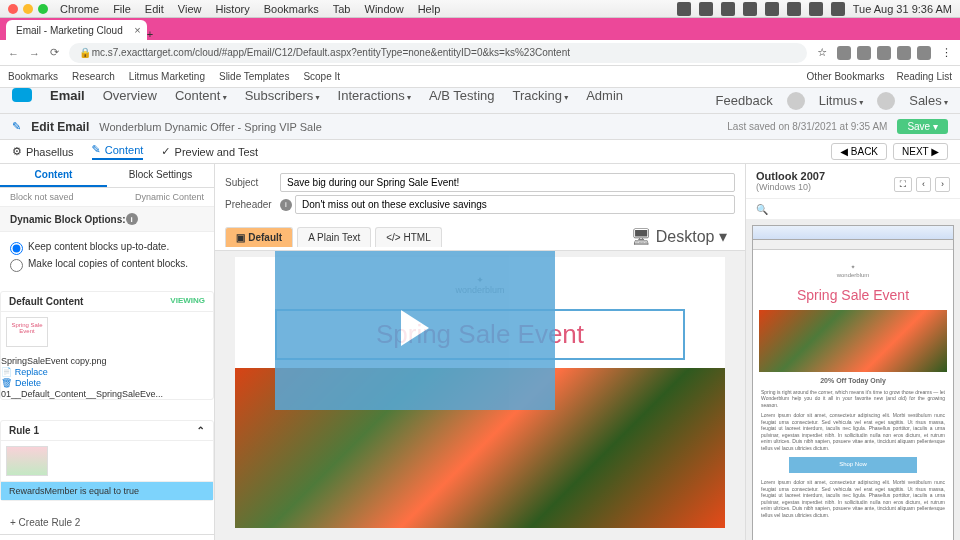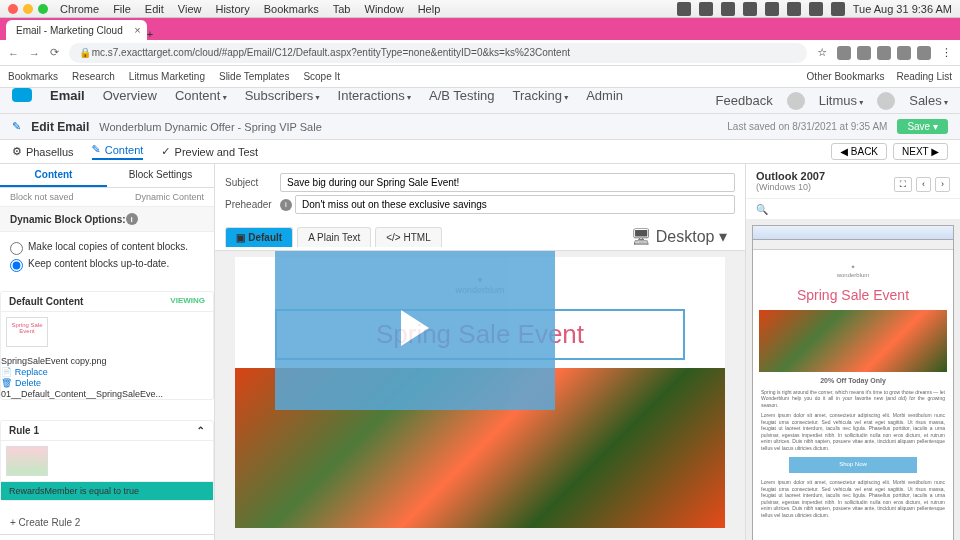--- a/index.html
+++ b/index.html
@@ -50,33 +50,33 @@
 .lp-body{padding:6px 10px;font-size:10px}
 .radio{display:flex;gap:5px;align-items:start;margin:3px 0}
 .radio input{margin-top:1px}
 .lp-card{border:1px solid #eee;border-radius:3px;padding:0;margin:10px 0}
 .lp-card-hd{padding:4px 8px;font-size:10px;font-weight:600;display:flex;justify-content:space-between;border-bottom:1px solid #eee}
 .lp-card-hd .view{color:#4bca81;font-size:8px}
 .thumb{width:42px;height:30px;background:linear-gradient(#f8d2d8,#c4e8c4);display:inline-block;vertical-align:top;margin:5px;border:1px solid #ddd}
 .thumb.sse{background:#fff;font-size:6px;color:#e05a7a;text-align:center;padding-top:4px}
 .file-info{display:inline-block;vertical-align:top;margin-top:4px;font-size:9px}
 .file-act{color:#0070d2;margin:1px 0;cursor:pointer}
-.rule-cond{padding:4px 8px;font-size:9px;background:#14b8a6;border-top:1px solid #eee}
+.rule-cond{padding:4px 8px;font-size:9px;background:#7dd3fc;border-top:1px solid #eee}
 .addrule{padding:6px 10px;font-size:10px;color:#555;cursor:pointer}
 .lp-foot{margin-top:auto;padding:6px 10px;display:flex;gap:6px;border-top:1px solid #ddd}
 .btn-sm{font-size:9px;padding:3px 8px;border:1px solid #ccc;background:#fff;border-radius:3px;cursor:pointer}
 .btn-done{background:#0070d2;color:#fff;border:1px solid #0070d2;margin-left:auto}
 .center{flex:1;background:#fff;display:flex;flex-direction:column;overflow:hidden}
 .fields{padding:6px 10px}
 .frow{display:flex;align-items:center;margin:3px 0}
 .flbl{width:55px;font-size:10px;color:#555}
 .finp{flex:1;border:1px solid #ccc;padding:3px 6px;font-size:10px;border-radius:2px}
 .ctabs{display:flex;padding:0 10px;border-bottom:1px solid #ddd;gap:4px;align-items:center}
 .ctab{padding:4px 10px;font-size:10px;border:1px solid #ddd;border-bottom:none;border-radius:3px 3px 0 0;cursor:pointer;background:#f7f7f7}
-.ctab.act{background:#0ea5e9;font-weight:600}
+.ctab.act{background:#fdba74;font-weight:600}
 .ctab-r{margin-left:auto;font-size:16px;color:#555;padding:4px 8px;cursor:pointer}
 .canvas{flex:1;background:#f0f0f0;padding:6px 10px;overflow:hidden;position:relative}
 .email-prev{background:#fff;margin:0 auto;width:96%;position:relative}
 .overlay{position:absolute;left:60px;top:-6px;width:280px;height:165px;background:#5aa8d8;opacity:.85;display:flex;align-items:center;justify-content:center}
 .play{width:0;height:0;border-left:28px solid #fff;border-top:18px solid transparent;border-bottom:18px solid transparent}
 .ep-logo{text-align:center;padding:18px 0 6px;font-size:9px;color:#888}
 .ep-title{text-align:center;font-size:26px;color:#e05a7a;padding:8px;border:2px solid #5aa8d8;margin:8px 40px;font-weight:300}
 .ep-img{height:160px;background:linear-gradient(135deg,#d84315 0%,#4e7a3a 30%,#ff7043 50%,#2e5a1f 70%,#e64a19 100%);margin:6px 0}
 .rightpanel{width:215px;border-left:1px solid #ddd;background:#fff;display:flex;flex-direction:column}
 .rp-hd{padding:6px 10px;display:flex;align-items:flex-end;gap:6px;border-bottom:1px solid #eee}
@@ -216,26 +216,26 @@
     <div class="lp-status">
         <span>Block not saved</span>
         <span>Dynamic Content</span>
       </div>
     <div class="lp-sec">
         <span>Dynamic Block Options:</span>
         <span class="info">i</span>
       </div>
     <div class="lp-body">
       <label class="radio">
+          <input type="radio" checked="" style="">
+          <span>Keep content blocks up-to-date.</span>
+        </label>
+      <label class="radio">
           <input type="radio" style="">
           <span>Make local copies of content blocks.</span>
-        </label>
-      <label class="radio">
-          <input type="radio" checked="" style="">
-          <span>Keep content blocks up-to-date.</span>
         </label>
     </div>
     <div class="lp-card">
       <div class="lp-card-hd">
           <span>Default Content</span>
           <span class="view">VIEWING</span>
         </div>
       <div>
         <div class="thumb sse">Spring Sale Event</div>
         <div class="file-info">

